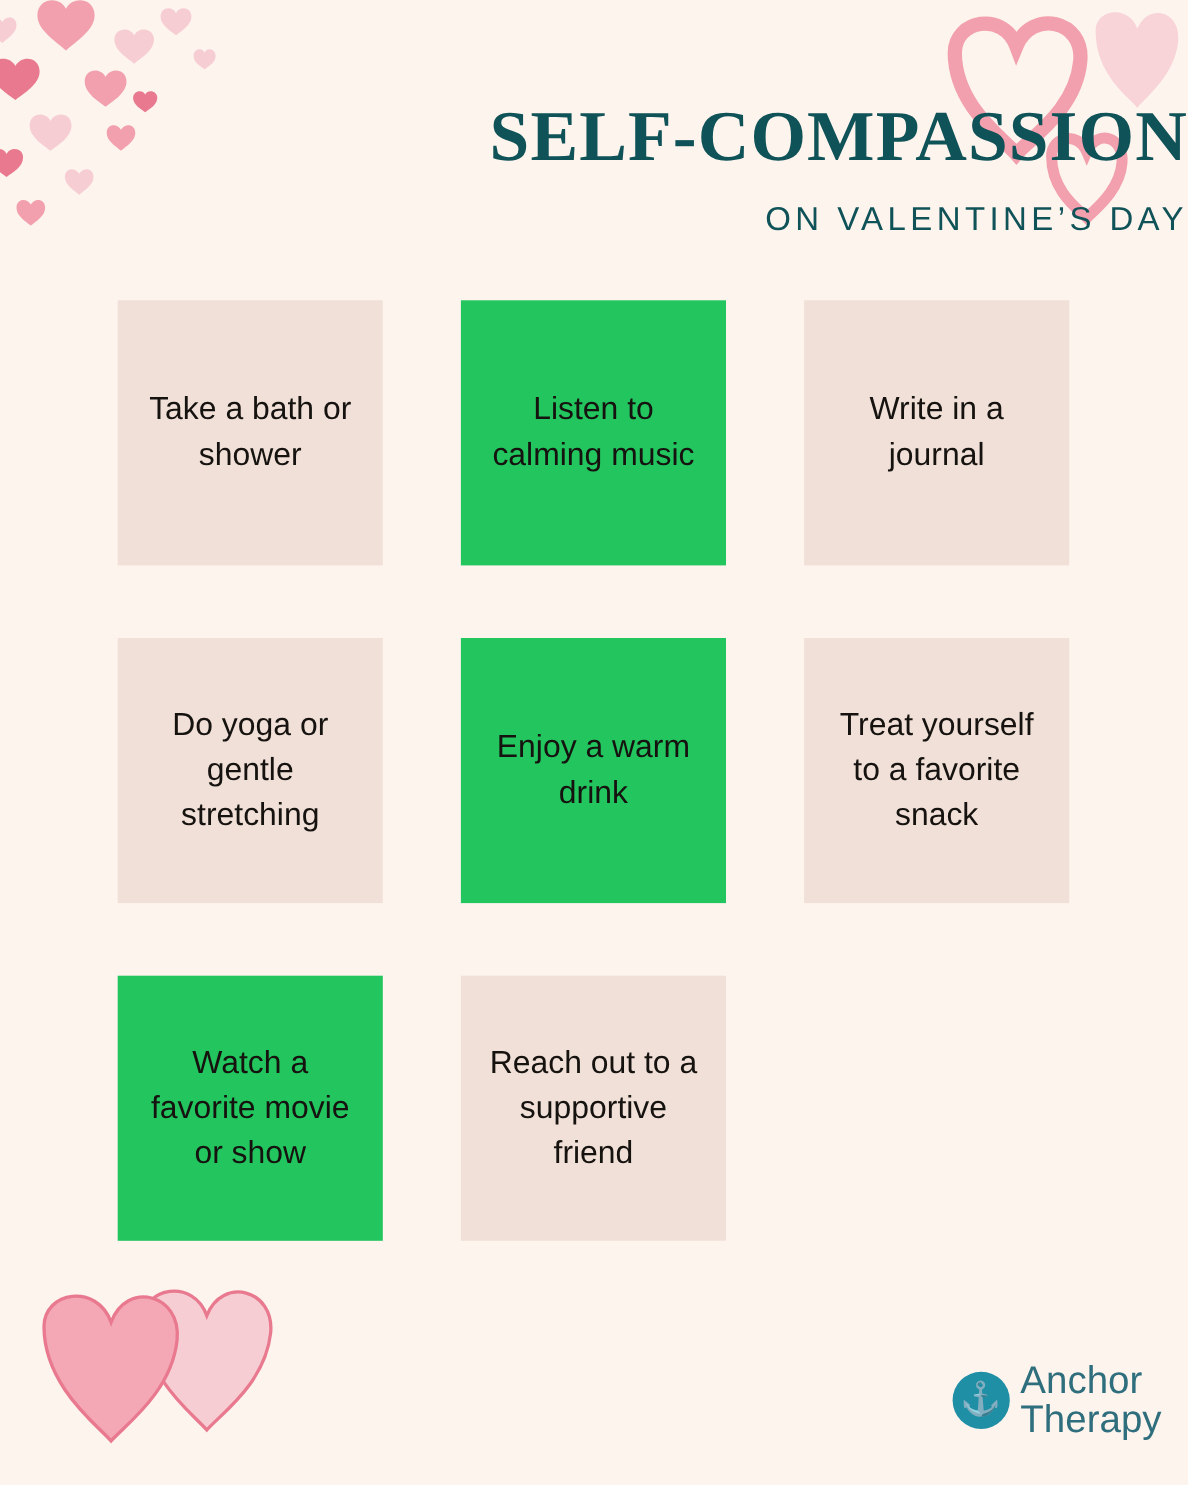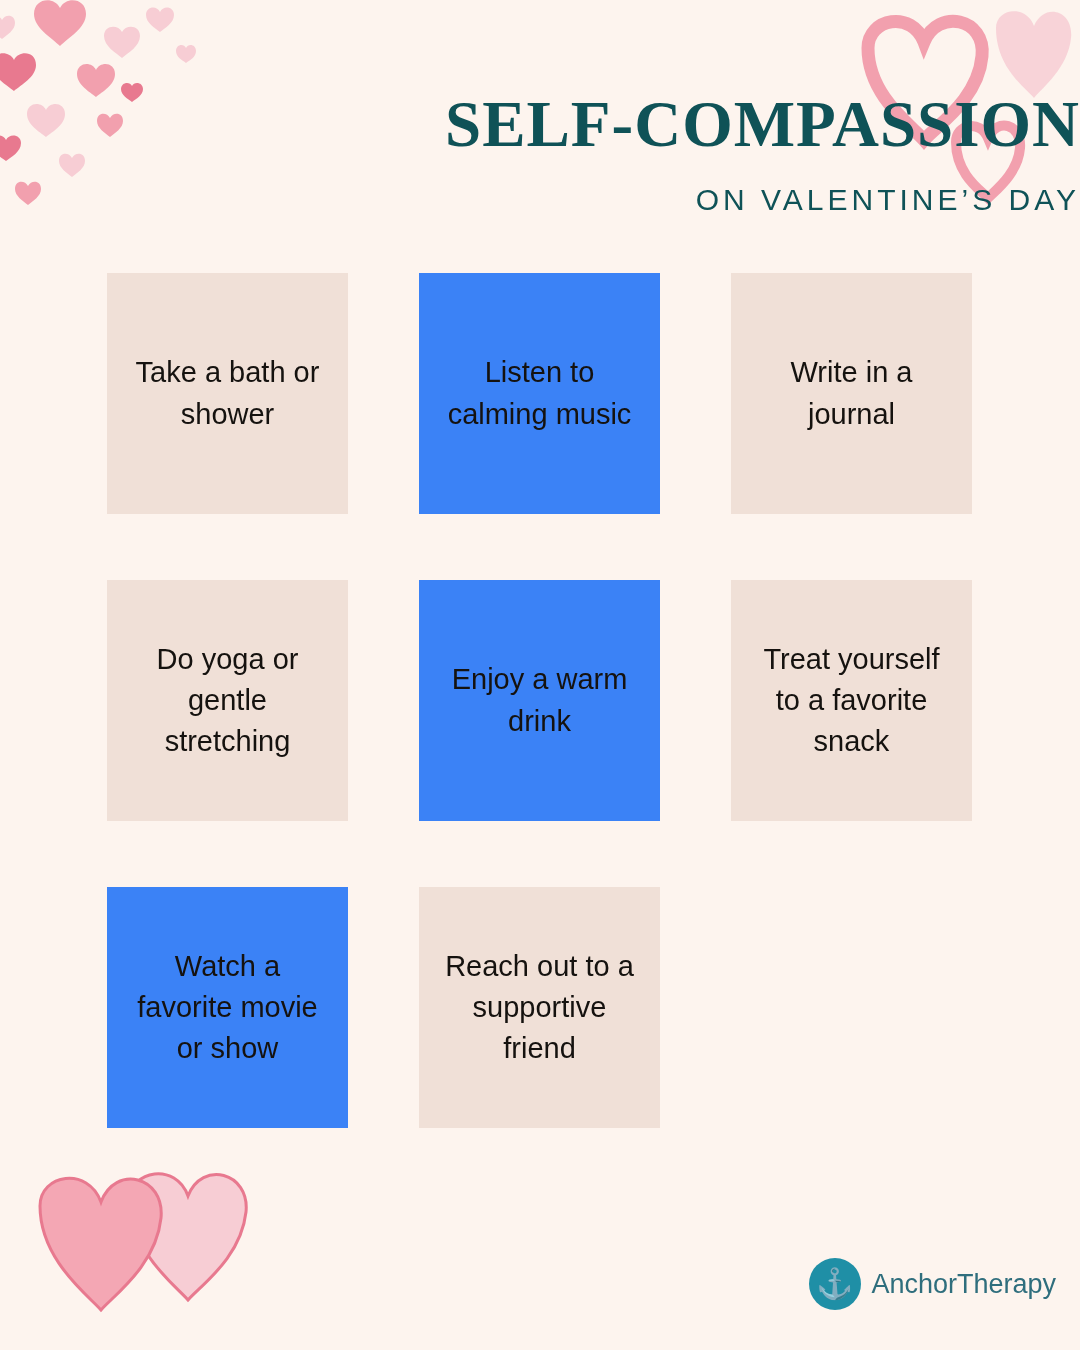--- a/index.html
+++ b/index.html
@@ -88,21 +88,21 @@
     padding: 0 18px;
     box-sizing: border-box;
   }
   .card span {
     font-family: "Liberation Sans", sans-serif;
     font-size: 29px;
     line-height: 1.42;
     color: #15120f;
   }
   .card.pink { background: #f0e0d7; }
-  .card.teal { background: #3b82f6; }
+  .card.teal { background: #22c55e; }
 
   
   #logo {
     position: absolute;
     right: 24px;
     bottom: 40px;
     display: flex;
     align-items: center;
     gap: 10px;
   }
@@ -113,24 +113,24 @@
     background: #1f8fa6;
     display: flex;
     align-items: center;
     justify-content: center;
     color: #ffffff;
     font-size: 30px;
     line-height: 1;
   }
   #logo-text {
     display: flex;
-    flex-direction: row;
+    flex-direction: column;
     line-height: 1.05;
     color: #2f6e7d;
-    font-size: 27px;
+    font-size: 35px;
   }
   #logo-text .l1 { font-weight: 400; }
   #logo-text .l2 { font-weight: 400; }
 </style>
 </head>
 <body>
 
 <div class="deco" id="confetti">
   <svg width="320" height="260" viewBox="0 0 320 260">
     <g fill="#f2a0ae">

